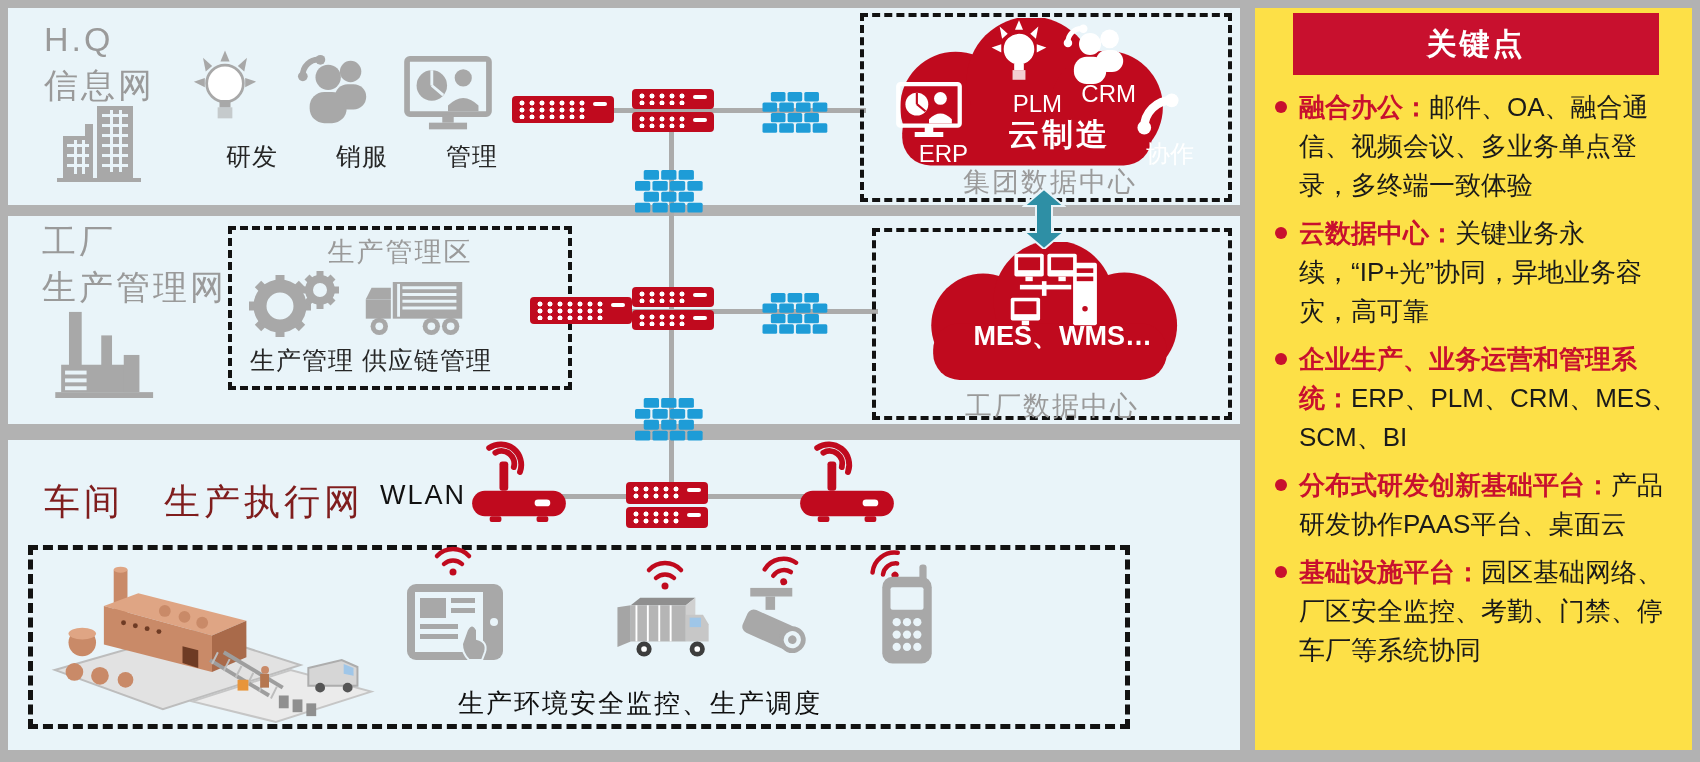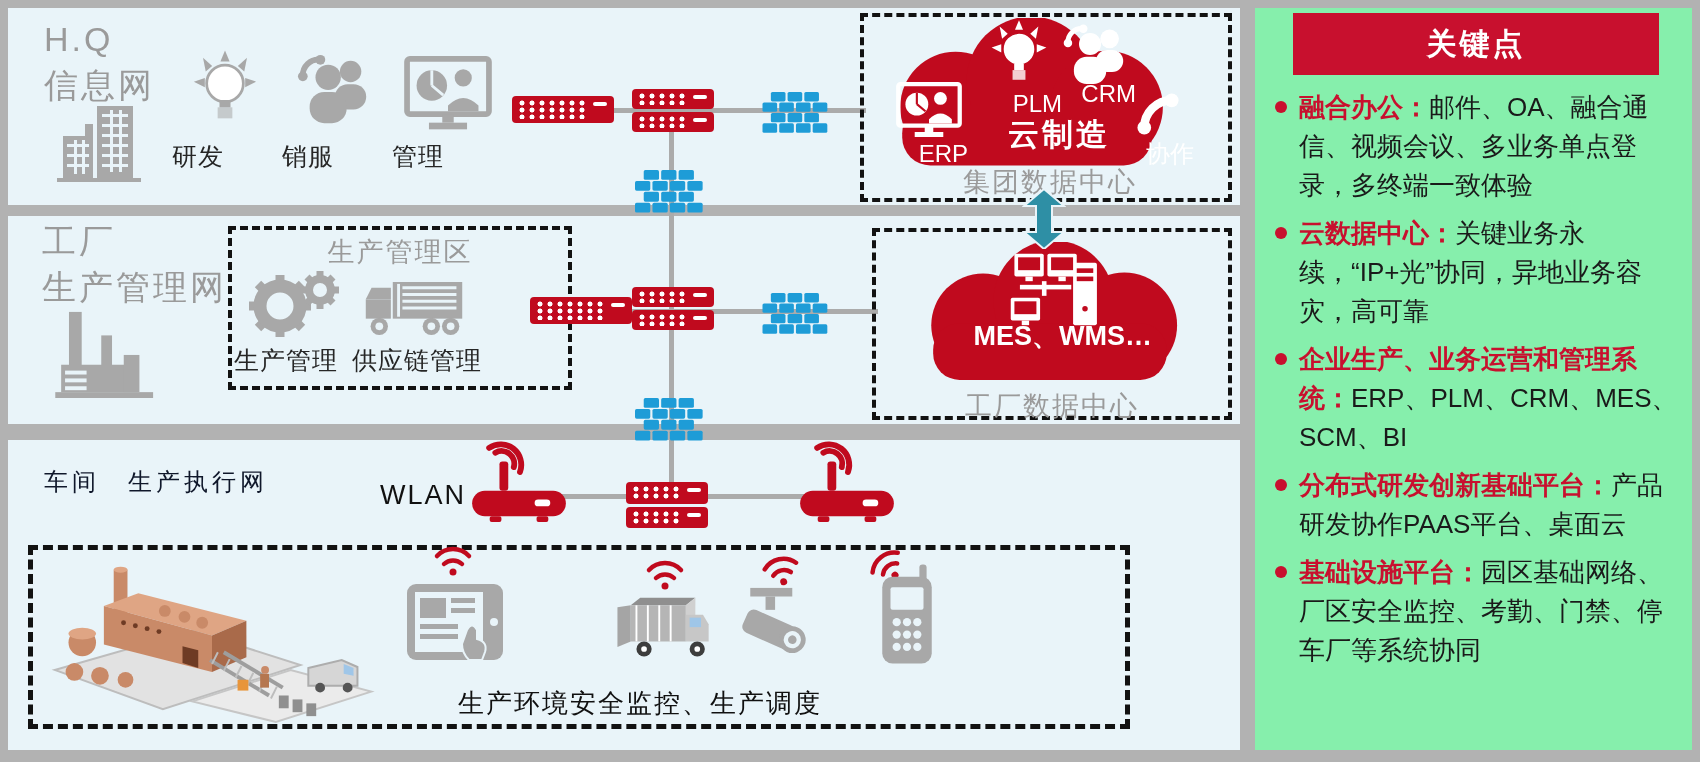--- a/index.html
+++ b/index.html
@@ -10,23 +10,23 @@
   .band { position:absolute; left:8px; width:1232px; background:#E9F4F9; z-index:0; }
   .band1 { top:8px;   height:197px; }
   .band2 { top:216px; height:208px; }
   .band3 { top:440px; height:310px; }
 
   .dash-box { position:absolute; border:4px dashed #121212; z-index:2; }
   .zone-title { position:absolute; left:0; right:0; top:4px; text-align:center;
                 color:#9A9A9A; font-size:27px; letter-spacing:2px; }
 
   .net-title { position:absolute; color:#9A9A9A; font-size:34px; line-height:46px; letter-spacing:3px; z-index:2; }
-  .big-title { position:absolute; color:#0f172a; font-size:24px; letter-spacing:4px; z-index:2; }
-
-  .item-label { color:#262626; font-size:25px; text-align:left; letter-spacing:1px; }
+  .big-title { position:absolute; color:#7f1d1d; font-size:36px; letter-spacing:4px; z-index:2;margin-top:12px; }
+
+  .item-label { color:#262626; font-size:25px; text-align:right; letter-spacing:1px; }
 
   .hline { position:absolute; height:5px; background:#ABABAB; z-index:1; }
   .vline { position:absolute; width:5px;  background:#ABABAB; z-index:1; }
 
   .icon-box { position:absolute; z-index:3; }
   .icon-box svg { width:100%; height:100%; display:block; }
   .ic-gray  { color:#A8A8A8; --contrast:#E9F4F9; }
   .ic-white { color:#FFFFFF; --contrast:#C00A1E; }
 
   
@@ -38,21 +38,21 @@
     background:#fff; border-radius:2px; }
   .sw-single { position:absolute; z-index:3; }
   .sw-single .sw { height:100%; }
   .sw-stack { position:absolute; z-index:3; display:flex; flex-direction:column; gap:3px; }
   .sw-stack .sw { flex:1; }
 
   .cloud-label { position:absolute; z-index:4; color:#fff; text-align:right; }
   .dc-label { position:absolute; z-index:2; color:#9A9A9A; font-size:27px; text-align:center; letter-spacing:2px; }
 
   
-  .panel { position:absolute; left:1255px; top:8px; width:437px; height:742px; background:#86efac; z-index:2; }
+  .panel { position:absolute; left:1255px; top:8px; width:437px; height:742px; background:#fde047; z-index:2; }
   .banner { position:absolute; left:38px; top:5px; width:366px; height:62px; background:#C8102E; }
   .banner-title { width:100%; height:100%; display:flex; align-items:center; justify-content:center;
     color:#fff; font-size:30px; font-weight:bold; letter-spacing:3px; }
   .kp-list { position:absolute; left:14px; right:8px; top:80px; }
   .kp-item { display:flex; margin-bottom:9px; }
   .kp-dot { width:30px; padding-top:13px; flex:0 0 30px; }
   .kp-dot i { display:block; width:12px; height:12px; border-radius:50%; background:#C8102E; margin-left:6px; }
   .kp-text { font-size:26px; line-height:39px; color:#1A1A1A; }
   .kp-term { color:#C8102E; font-weight:bold; }
 

